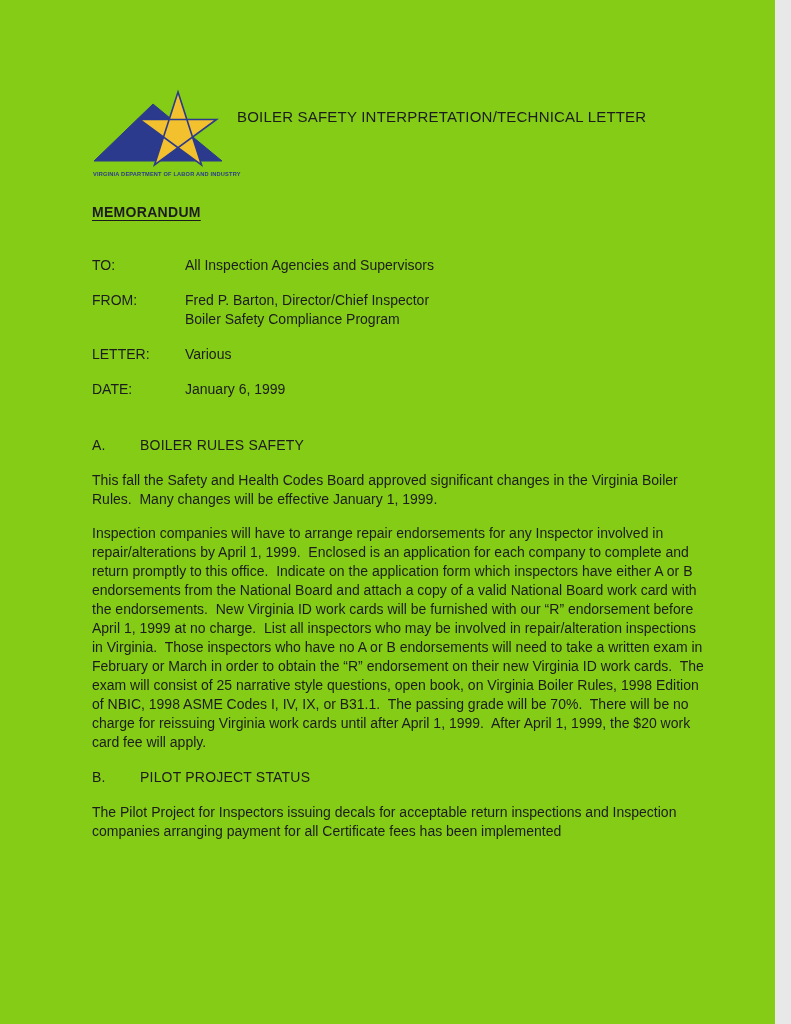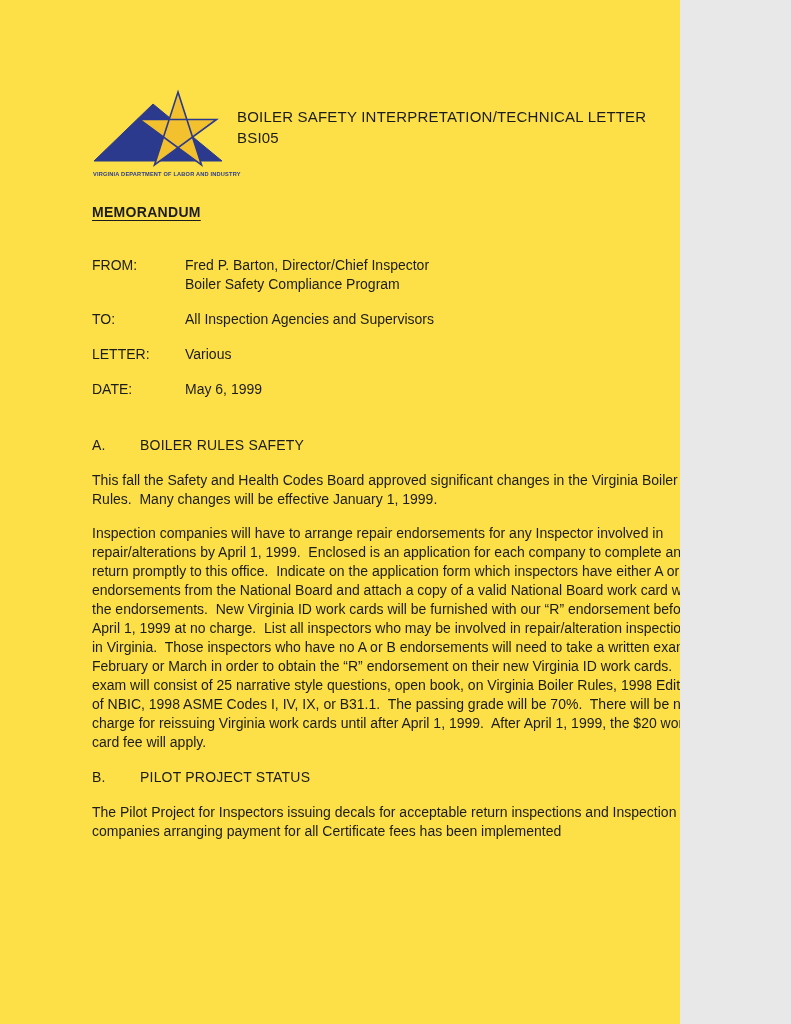--- a/index.html
+++ b/index.html
@@ -1,21 +1,21 @@
 <!DOCTYPE html>
 <html><head>
 <meta charset="utf-8">
 <style>
   * { margin: 0; padding: 0; box-sizing: border-box; }
   html, body { background: #e8e8e8; }
   .page {
     position: relative;
-    width: 680px;
+    width: 775px;
     height: 1024px;
-    background: #fde047;
+    background: #84cc16;
     font-family: "Liberation Sans", "DejaVu Sans", sans-serif;
     color: #1c1c1c;
     overflow: hidden;
   }
 
   
   .letterhead {
     position: absolute;
     top: 88px;
     left: 93px;
@@ -96,44 +96,43 @@
       <svg width="132" height="82" viewBox="0 0 132 82">
 
         <polygon points="60,16 1,73 129,73" fill="#2b3a8c" stroke="#2b3a8c" stroke-width="1"></polygon>
 
         <polygon points="85,4 108.5,77 46.5,31.5 123.5,31.5 61.5,77" fill="#f3c12d" fill-rule="nonzero" stroke="#2b3a8c" stroke-width="1.6" stroke-linejoin="miter"></polygon>
       </svg>
       <div class="logo-caption">VIRGINIA DEPARTMENT OF LABOR AND INDUSTRY</div>
     </div>
     <div class="doc-title">
       <div>BOILER SAFETY INTERPRETATION/TECHNICAL LETTER</div>
-      <div>BSI05</div>
     </div>
   </div>
 
   <div class="memo-body">
 
     <div class="memo-heading">MEMORANDUM</div>
 
     <div class="field-row">
+      <div class="field-label">TO:</div>
+      <div class="field-value">All Inspection Agencies and Supervisors</div>
+    </div>
+    <div class="field-row">
       <div class="field-label">FROM:</div>
       <div class="field-value">Fred P. Barton, Director/Chief Inspector
 Boiler Safety Compliance Program</div>
-    </div>
-    <div class="field-row">
-      <div class="field-label">TO:</div>
-      <div class="field-value">All Inspection Agencies and Supervisors</div>
     </div>
     <div class="field-row">
       <div class="field-label">LETTER:</div>
       <div class="field-value">Various</div>
     </div>
     <div class="field-row">
       <div class="field-label">DATE:</div>
-      <div class="field-value">May 6, 1999</div>
+      <div class="field-value">January 6, 1999</div>
     </div>
 
     <div class="section-heading first">
       <span class="section-letter">A.</span>
       <span class="section-title">BOILER RULES SAFETY</span>
     </div>
     <p>This fall the Safety and Health Codes Board approved significant changes in the Virginia Boiler Rules.  Many changes will be effective January 1, 1999.</p>
     <p>Inspection companies will have to arrange repair endorsements for any Inspector involved in repair/alterations by April 1, 1999.  Enclosed is an application for each company to complete and return promptly to this office.  Indicate on the application form which inspectors have either A or B endorsements from the National Board and attach a copy of a valid National Board work card with the endorsements.  New Virginia ID work cards will be furnished with our “R” endorsement before April 1, 1999 at no charge.  List all inspectors who may be involved in repair/alteration inspections in Virginia.  Those inspectors who have no A or B endorsements will need to take a written exam in February or March in order to obtain the “R” endorsement on their new Virginia ID work cards.  The exam will consist of 25 narrative style questions, open book, on Virginia Boiler Rules, 1998 Edition of NBIC, 1998 ASME Codes I, IV, IX, or B31.1.  The passing grade will be 70%.  There will be no charge for reissuing Virginia work cards until after April 1, 1999.  After April 1, 1999, the $20 work card fee will apply.</p>
 
     <div class="section-heading">

